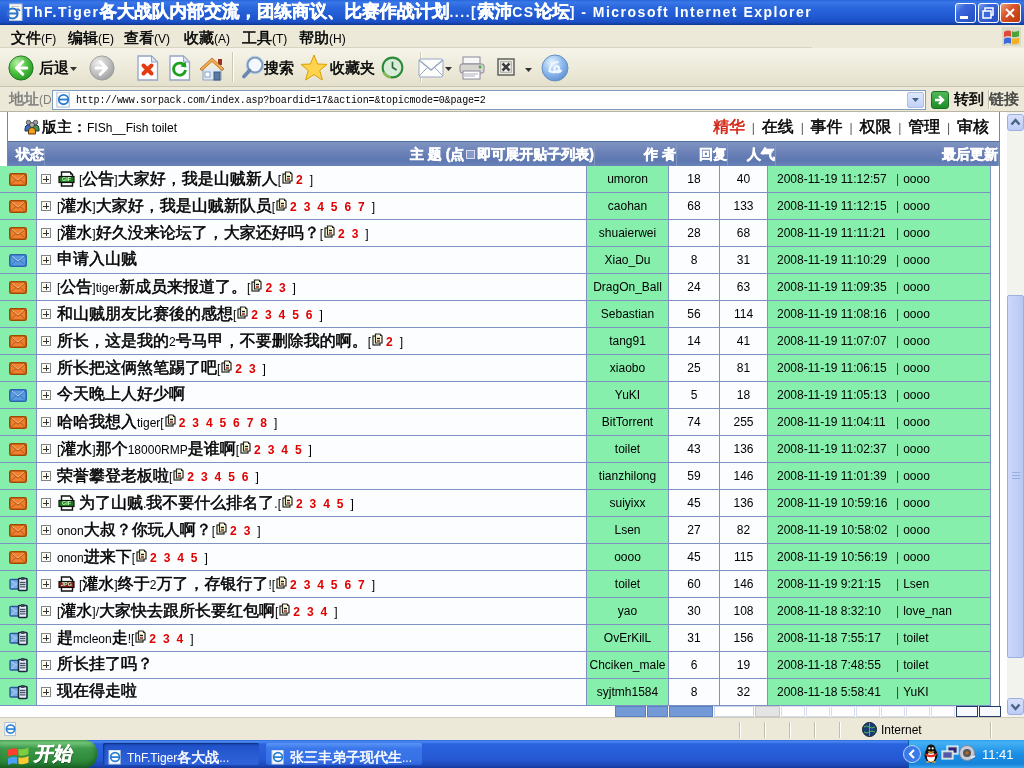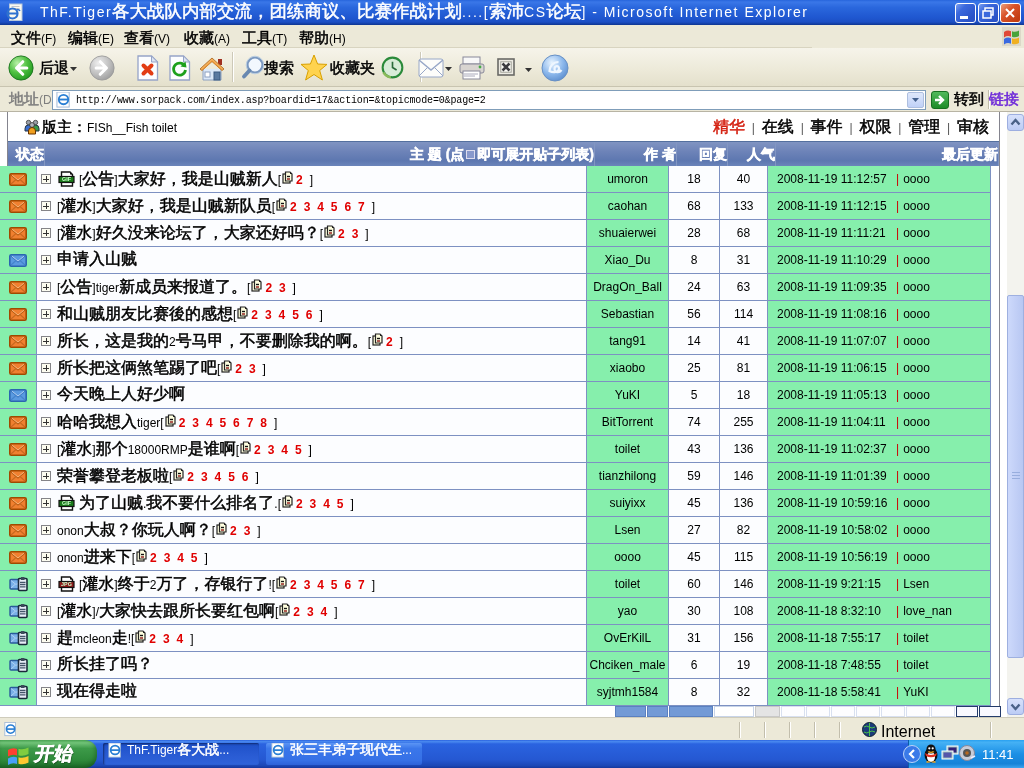--- a/index.html
+++ b/index.html
@@ -1,20 +1,20 @@
 <!DOCTYPE html>
 <html><head><meta charset="utf-8"><style>
 *{margin:0;padding:0;box-sizing:border-box}
 html,body{width:1024px;height:768px;overflow:hidden;background:#ece9d8;font-family:"Liberation Sans",sans-serif}
 #win{position:absolute;left:0;top:0;width:1024px;height:768px}
 .abs{position:absolute}
 c{font-size:16px;line-height:12px;letter-spacing:0px;-webkit-text-stroke:0.5px currentColor}
 
 #title{left:0;top:0;width:1024px;height:25px;background:linear-gradient(180deg,#2765dc 0%,#3a77e8 8%,#2a67dd 30%,#1f57d0 70%,#1c4fc5 88%,#123c9e 97%,#0f358f 100%)}
-#title .txt{position:absolute;left:40px;top:4px;color:#fff;font-weight:normal;font-size:14px;letter-spacing:1.5px;white-space:nowrap}
+#title .txt{position:absolute;left:24px;top:4px;color:#fff;font-weight:bold;font-size:14px;letter-spacing:1.5px;white-space:nowrap}
 #title .txt c{font-size:17.5px}
 .wbtn{position:absolute;top:3px;width:21px;height:20px;border-radius:3px;border:1px solid #fff}
 #bmin{left:955px;background:linear-gradient(135deg,#7a9ff0 0%,#3b69dd 30%,#2a53c8 80%)}
 #bmax{left:978px;background:linear-gradient(135deg,#7a9ff0 0%,#3b69dd 30%,#2a53c8 80%)}
 #bclose{left:1000px;background:linear-gradient(135deg,#eb9f7e 0%,#d9542a 40%,#c33c12 85%)}
 
 #menu{left:0;top:25px;width:812px;height:23px;background:#ece9d8;border-bottom:1px solid #d8d4c0}
 #menu span{position:absolute;top:7px;font-size:12px;color:#000}
 #menu c{font-size:15px}
 
@@ -25,21 +25,21 @@
 
 #addr{left:0;top:87px;width:1024px;height:25px;background:#ece9d8;border-bottom:1px solid #b8b4a4}
 #addr .lbl{position:absolute;left:9px;top:6px;color:#7e7e7e;font-size:12px}
 #addr .lbl c{font-size:15px}
 #addrbox{position:absolute;left:52px;top:3px;width:874px;height:20px;background:#fff;border:1px solid #7f9db9}
 #addrbox .url{position:absolute;left:23px;top:4px;font-family:"Liberation Mono",monospace;font-size:10px;letter-spacing:-0.15px;color:#000;white-space:nowrap}
 #addrdrop{position:absolute;right:1px;top:1px;width:17px;height:16px;background:linear-gradient(180deg,#dfe8fb,#c0d1f7);border:1px solid #aebfdf;border-radius:2px}
 #gobtn{position:absolute;left:931px;top:4px;width:18px;height:18px;border-radius:3px;background:linear-gradient(180deg,#52b95b,#1f8c28);border:1px solid #187020}
 #addr .go{position:absolute;left:954px;top:6px;font-size:12px}
 #addr .go c{font-size:15px}
-#addr .links{position:absolute;left:989px;top:6px;color:#6d28d9;font-size:12px}
+#addr .links{position:absolute;left:989px;top:6px;color:#404040;font-size:12px}
 #addr .links c{font-size:15px}
 .asep{position:absolute;left:988px;top:3px;width:2px;height:19px;border-left:1px solid #c2beac;border-right:1px solid #fff}
 
 #page{left:0;top:112px;width:1007px;height:605px;background:#fff;overflow:hidden}
 #ltb{position:absolute;left:7px;top:0px;width:1px;height:594px;background:#84848e}
 #rtb{position:absolute;left:999px;top:0px;width:1px;height:594px;background:#84848e}
 #mod{position:absolute;left:8px;top:2px;width:991px;height:26px;background:#fff}
 #mod .mtxt{position:absolute;left:34px;top:7px;font-size:12px}
 #mod .mtxt c{font-size:15px}
 #mod .rlinks{position:absolute;right:10px;top:7px;font-size:12px;color:#000}
@@ -69,27 +69,27 @@
 #pgn{position:absolute;left:615px;top:594px;height:11px;display:flex}
 #pgn div{height:11px;margin-right:1px}
 
 #vsb{left:1007px;top:112px;width:17px;height:605px;background:#f3f3ee}
 .sbtn{position:absolute;left:0px;width:17px;height:17px;background:linear-gradient(180deg,#d7e1fb,#bcccf5);border:1px solid #9daee0;border-radius:3px;color:#4d6185;text-align:center;font-size:9px;line-height:15px;font-weight:bold}
 #vthumb{position:absolute;left:0px;top:183px;width:17px;height:363px;background:linear-gradient(90deg,#cdd9fb,#b8c7f2);border:1px solid #9eb0e0;border-radius:2px}
 #vthumb:after{content:"";position:absolute;left:4px;top:176px;width:8px;height:1px;background:#98aede;box-shadow:0 3px 0 #98aede,0 6px 0 #98aede}
 
 #status{left:0;top:717px;width:1024px;height:23px;background:#ece9d8;border-top:1px solid #cfccbc}
 .ssep{position:absolute;top:4px;width:2px;height:16px;border-left:1px solid #c2beac;border-right:1px solid #fff}
-#status .itxt{position:absolute;left:881px;top:5px;font-size:16px}
+#status .itxt{position:absolute;left:881px;top:5px;font-size:12px}
 
 #task{left:0;top:740px;width:1024px;height:28px;background:linear-gradient(180deg,#2a63e0 0%,#4a8af0 6%,#2a63e0 14%,#2558d2 70%,#1c47b5 92%,#15379b 100%)}
 #start{position:absolute;left:0;top:0;width:97px;height:28px;border-radius:0 12px 12px 0;background:linear-gradient(180deg,#4ca956 0%,#71c378 10%,#3d9a49 30%,#2f8b3b 70%,#1f722c 100%);box-shadow:inset -2px -2px 4px rgba(0,40,0,.3)}
 #start .stxt{position:absolute;left:35px;top:6px;color:#fff;font-size:15px;font-weight:bold;transform:skewX(-10deg);text-shadow:1px 1px 1px rgba(0,0,0,.4)}
 #start .stxt c{font-size:19px}
-.tbtn{position:absolute;top:3px;height:22px;border-radius:2px;color:#fff;font-size:12px;display:flex;align-items:flex-start;padding-left:5px;white-space:nowrap;overflow:hidden}
+.tbtn{position:absolute;top:3px;height:22px;border-radius:2px;color:#fff;font-size:12px;display:flex;align-items:flex-end;padding-left:5px;white-space:nowrap;overflow:hidden}
 .tbtn c{font-size:14px}
 #tb1{left:103px;width:156px;background:linear-gradient(180deg,#1d50c8,#2a5cd4 60%,#2e63da);box-shadow:inset 1px 1px 2px rgba(0,0,20,.5)}
 #tb2{left:266px;width:156px;background:linear-gradient(180deg,#5b95f5 0%,#3a77ea 25%,#3670e6 80%,#2e62d8 100%)}
 #tray{position:absolute;left:908px;top:0;width:116px;height:28px;background:linear-gradient(180deg,#28a0f0 0%,#45b1f5 8%,#1b8fe5 50%,#1583d8 85%,#3da4ee 100%);border-left:1px solid #0a5ca8}
 #tray .clock{position:absolute;left:73px;top:7px;color:#fff;font-size:13px}
 </style></head><body>
 <div id="win">
 
   <div id="title" class="abs">
     <svg class="abs" style="left:5px;top:3px" width="19" height="19" viewBox="0 0 19 19">

